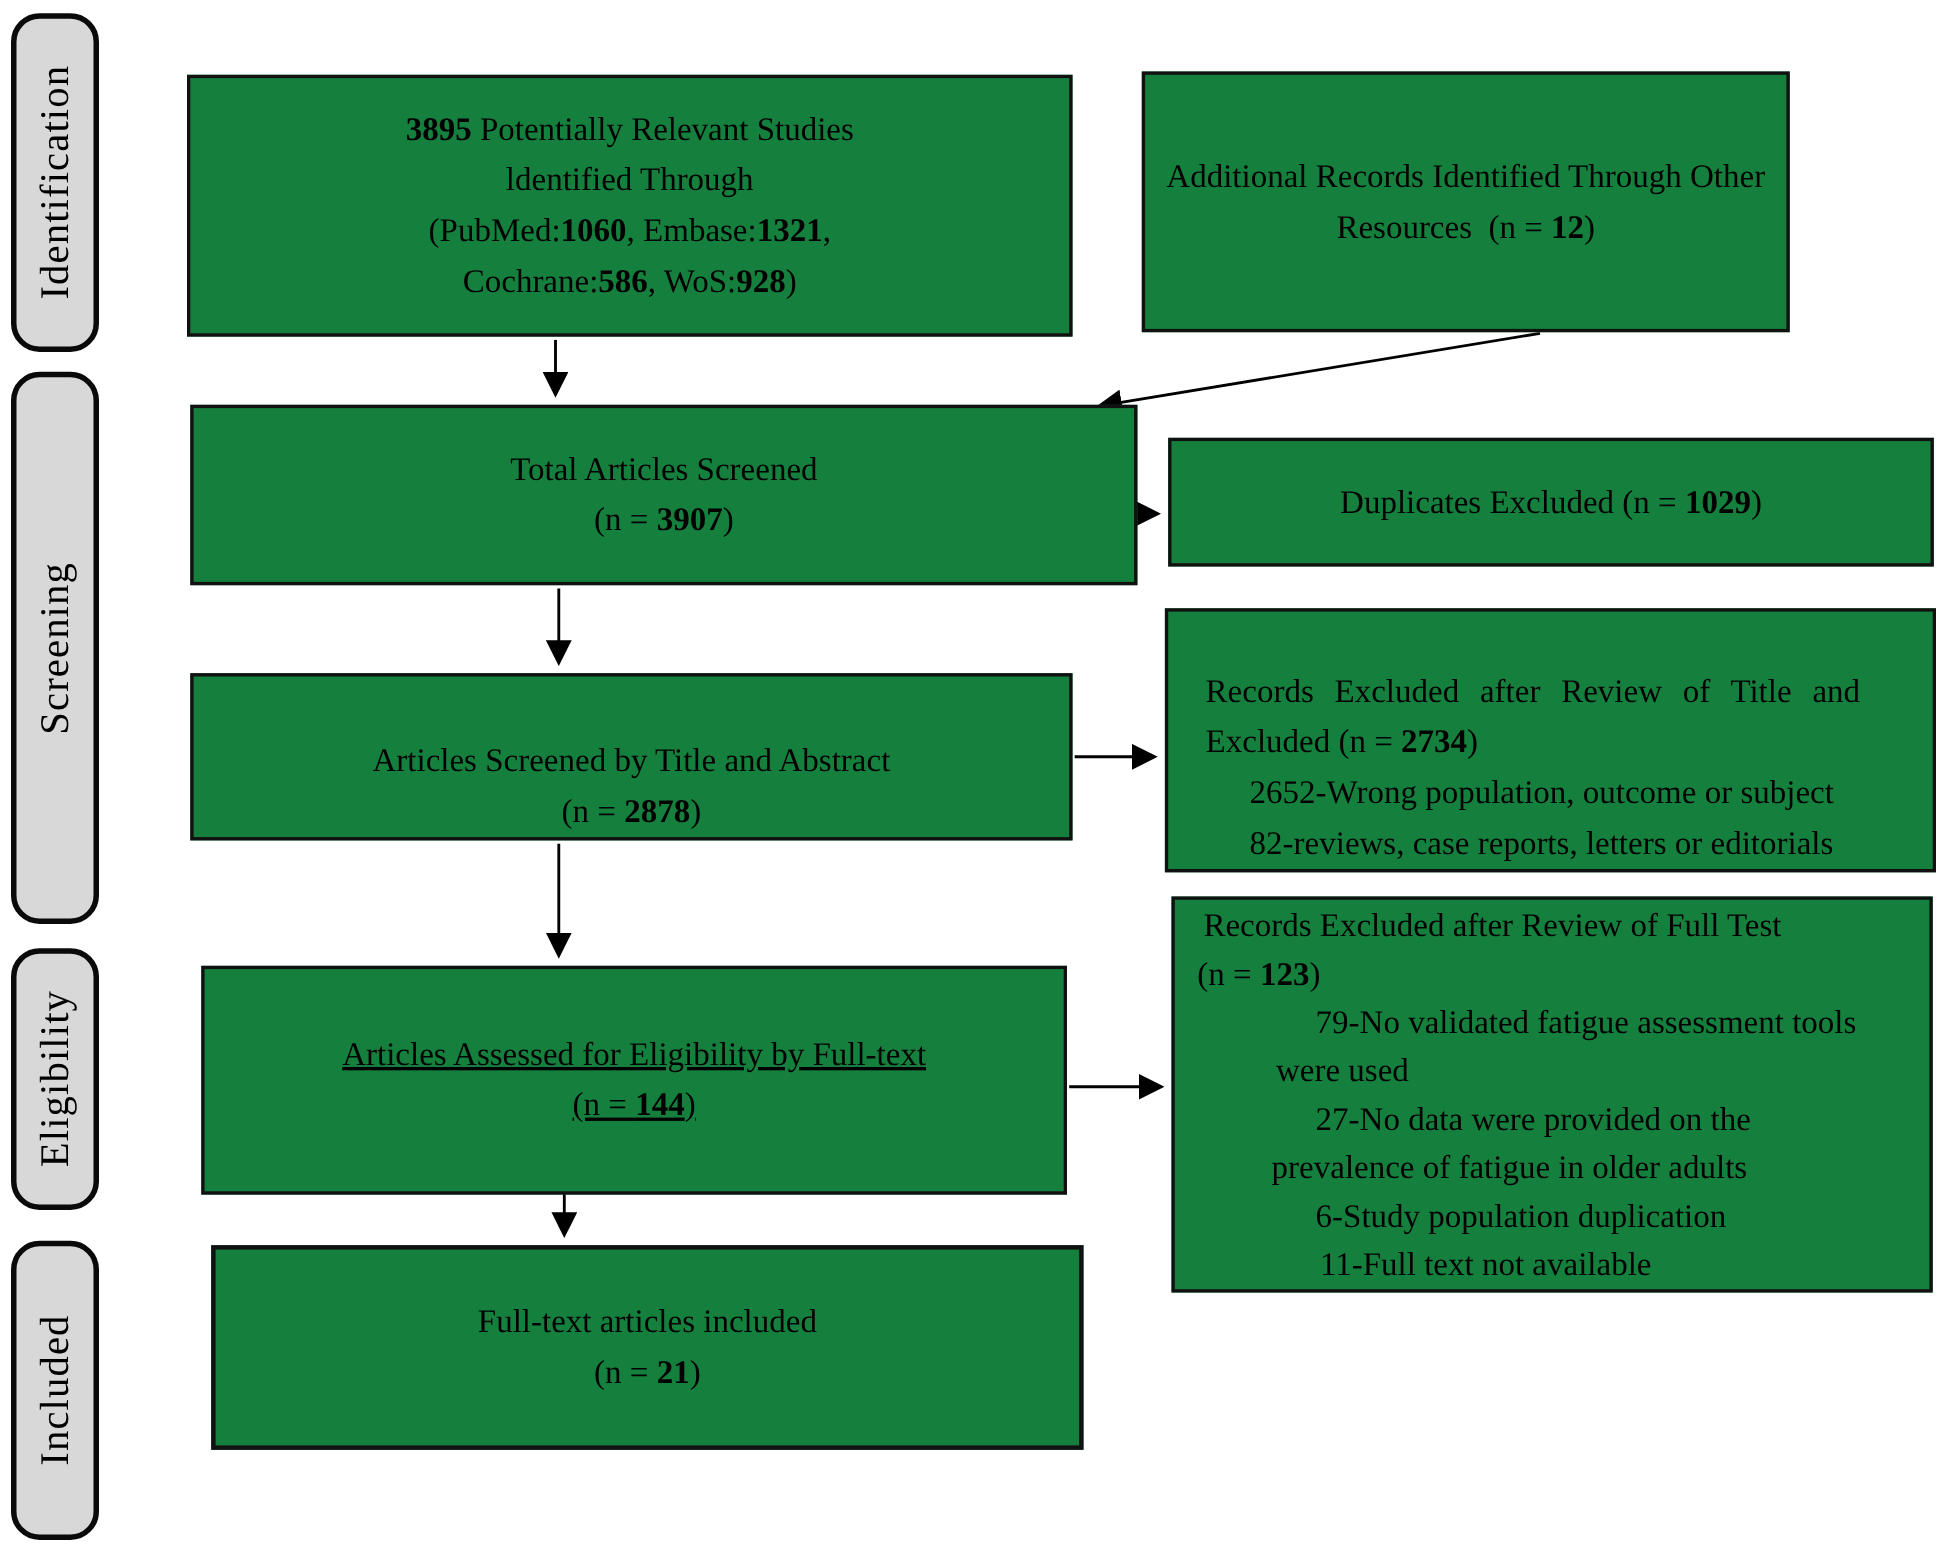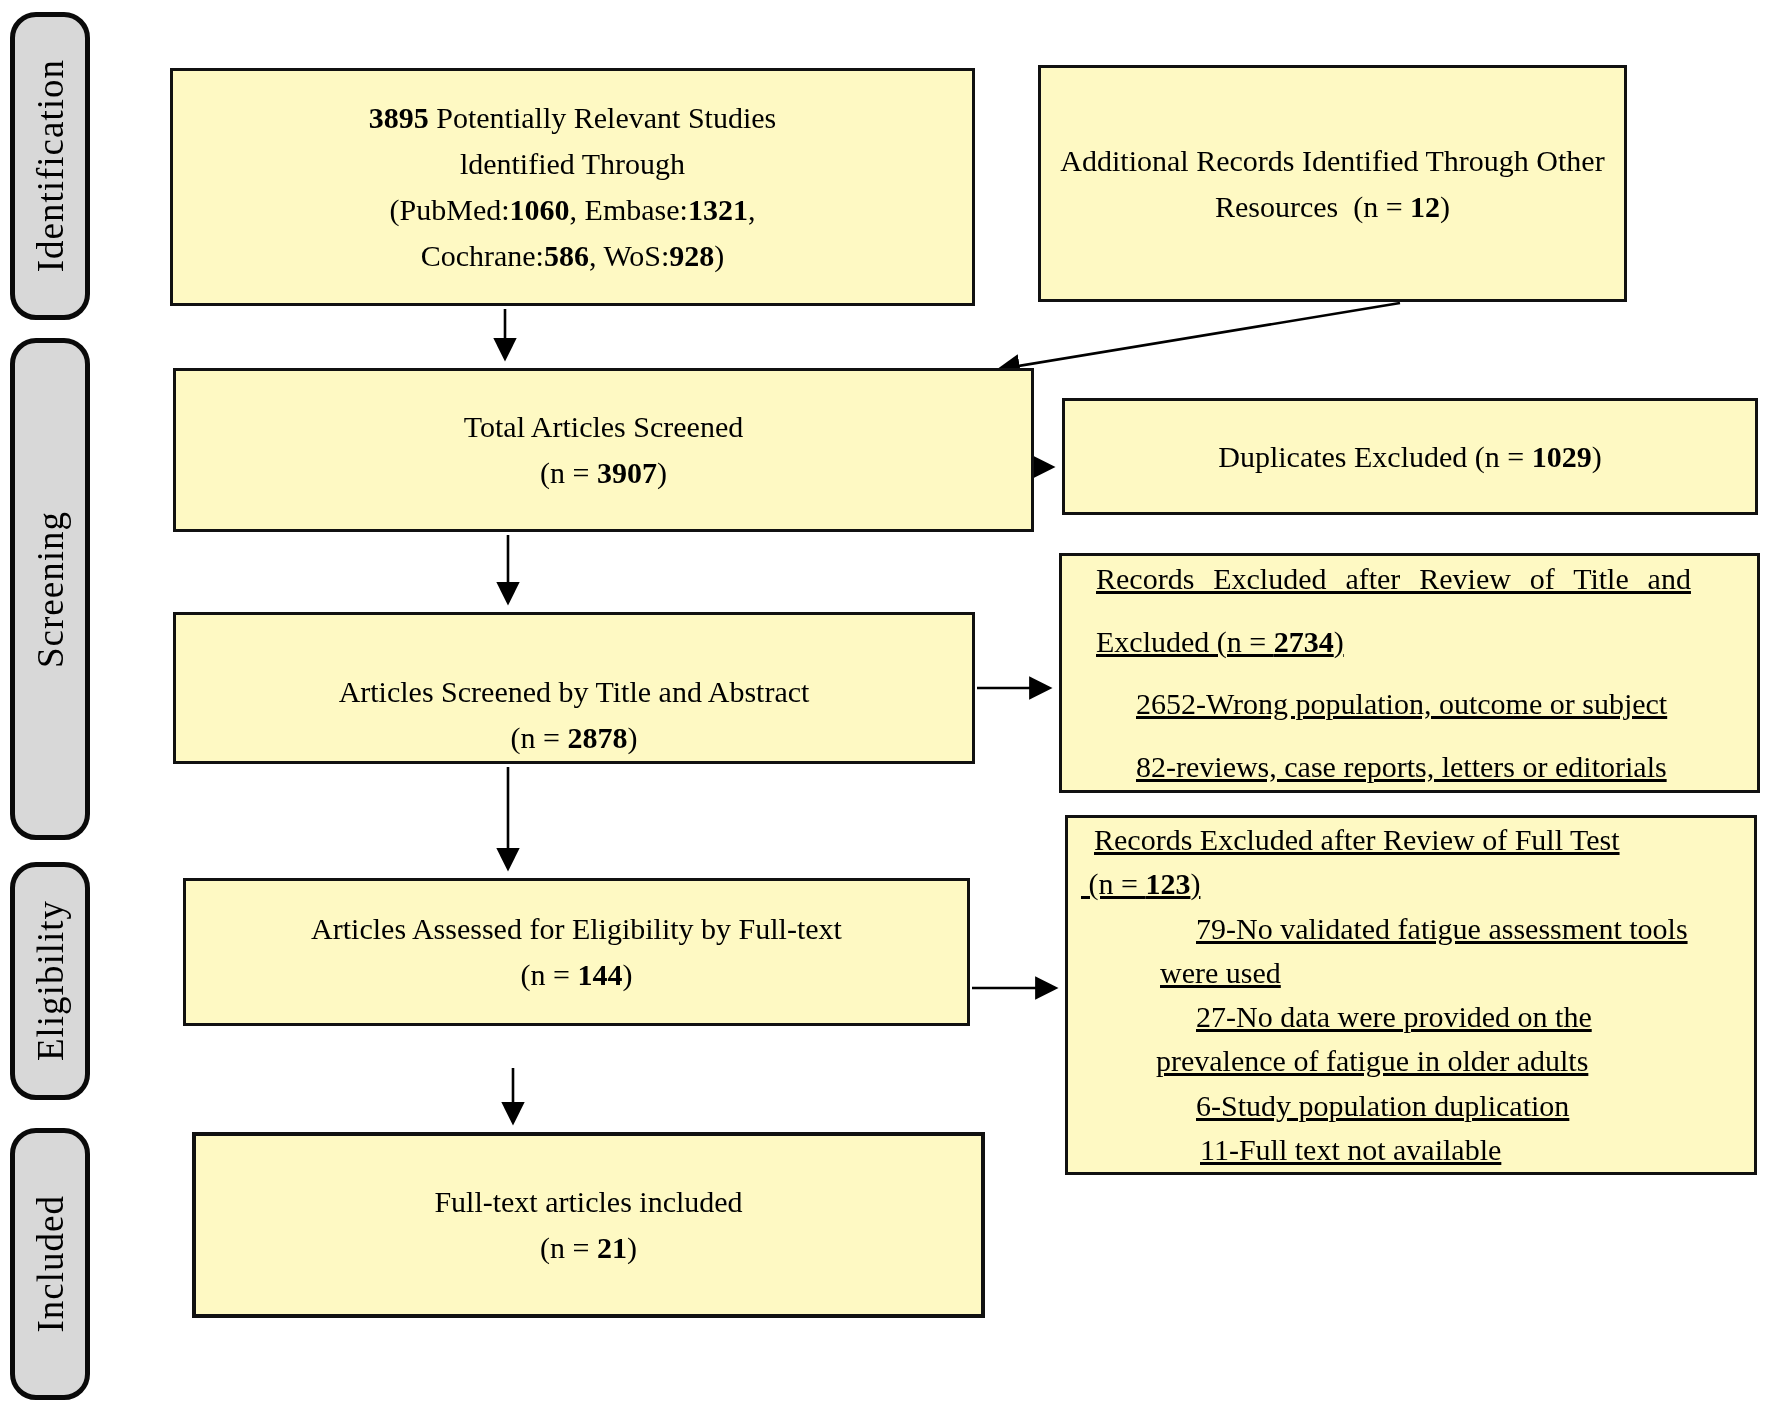--- a/index.html
+++ b/index.html
@@ -22,29 +22,29 @@
     box-sizing:border-box;
   }
   .slabel .vtext{
     writing-mode:vertical-rl;
     transform:rotate(180deg);
     white-space:pre;
     letter-spacing:1px;
   }
   .box{
     position:absolute;
-    background:#fef9c3;
+    background:#15803d;
     border:3px solid #111111;
     box-sizing:border-box;
     display:flex;flex-direction:column;justify-content:center;
     font-size:30px;
   }
   .box .line{white-space:pre;line-height:46px;}
   .box.center .line{text-align:center;}
-  .box.left{justify-content:space-between;text-decoration:underline;}
+  .box.left{justify-content:flex-end;}
   .bold{font-weight:bold;}
   .wspace{word-spacing:0.38em;}
   .lh44 .line{line-height:44px;}
 </style>
 </head>
 <body>
 
 <div class="stage">
 
   <svg class="arrows" viewBox="0 0 1770 1416">
@@ -102,21 +102,21 @@
     <div class="line"><span>(n = </span><span class="bold">2878</span><span>)</span></div>
   </div>
 
   <div class="box left" style="left:1059px;top:553px;width:701px;height:240px;">
     <div class="line wspace" style="padding-left:34px;"><span>Records Excluded after Review of Title and</span></div>
     <div class="line" style="padding-left:34px;"><span>Excluded (n = </span><span class="bold">2734</span><span>)</span></div>
     <div class="line" style="padding-left:74px;"><span>2652-Wrong population, outcome or subject</span></div>
     <div class="line" style="padding-left:74px;"><span>82-reviews, case reports, letters or editorials</span></div>
   </div>
 
-  <div class="box center" style="left:183px;top:878px;width:787px;height:148px;">
+  <div class="box center" style="left:183px;top:878px;width:787px;height:208px;text-decoration:underline;">
     <div class="line"><span>Articles Assessed for Eligibility by Full-text</span></div>
     <div class="line"><span>(n = </span><span class="bold">144</span><span>)</span></div>
   </div>
 
   <div class="box left lh44" style="left:1065px;top:815px;width:692px;height:360px;">
     <div class="line" style="padding-left:26px;"><span>Records Excluded after Review of Full Test</span></div>
     <div class="line" style="padding-left:13px;"><span> (n = </span><span class="bold">123</span><span>)</span></div>
     <div class="line" style="padding-left:128px;"><span>79-No validated fatigue assessment tools</span></div>
     <div class="line" style="padding-left:92px;"><span>were used</span></div>
     <div class="line" style="padding-left:128px;"><span>27-No data were provided on the</span></div>

